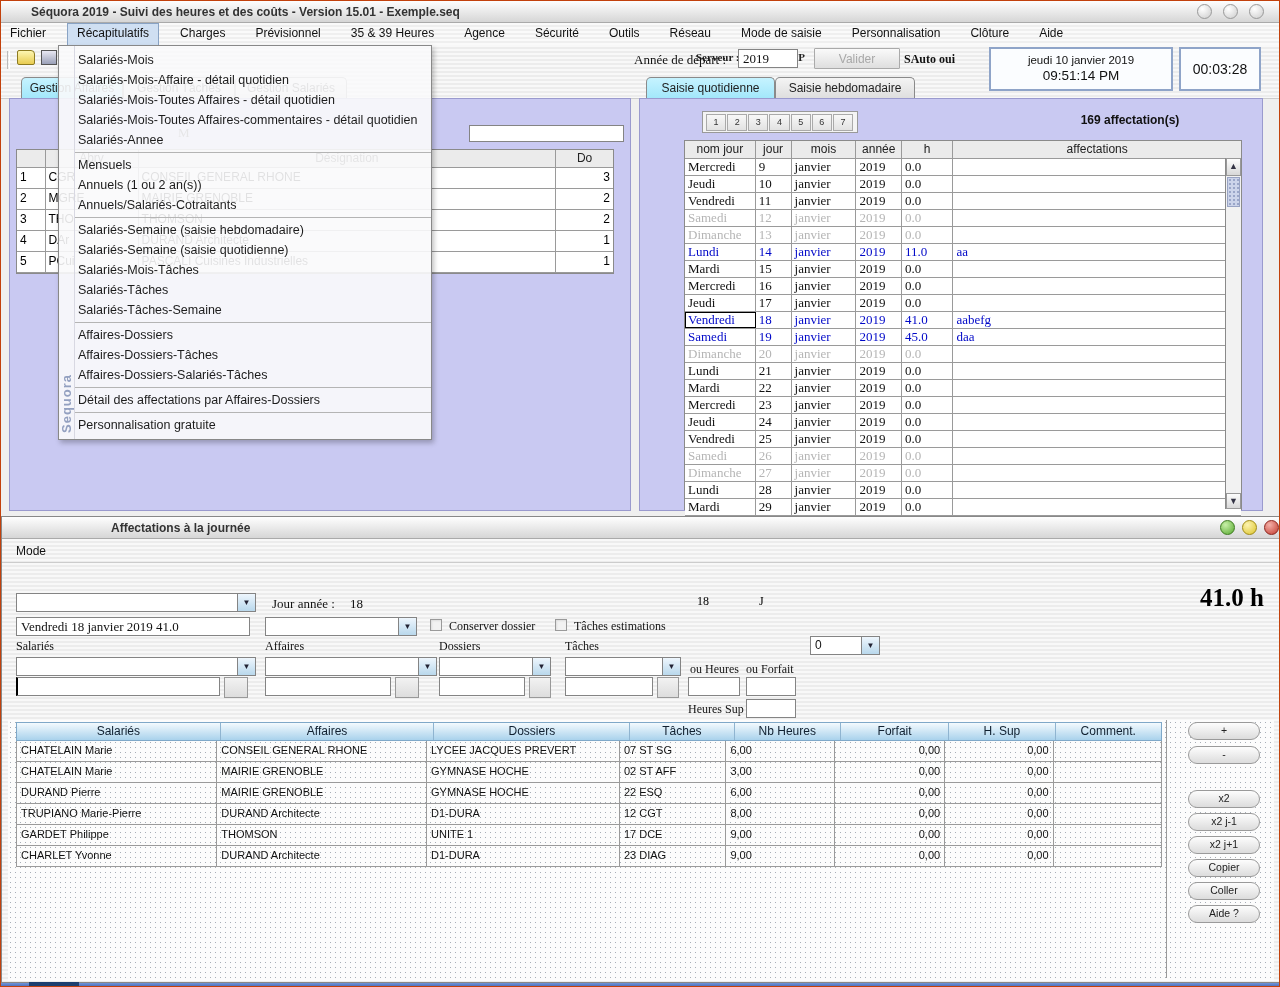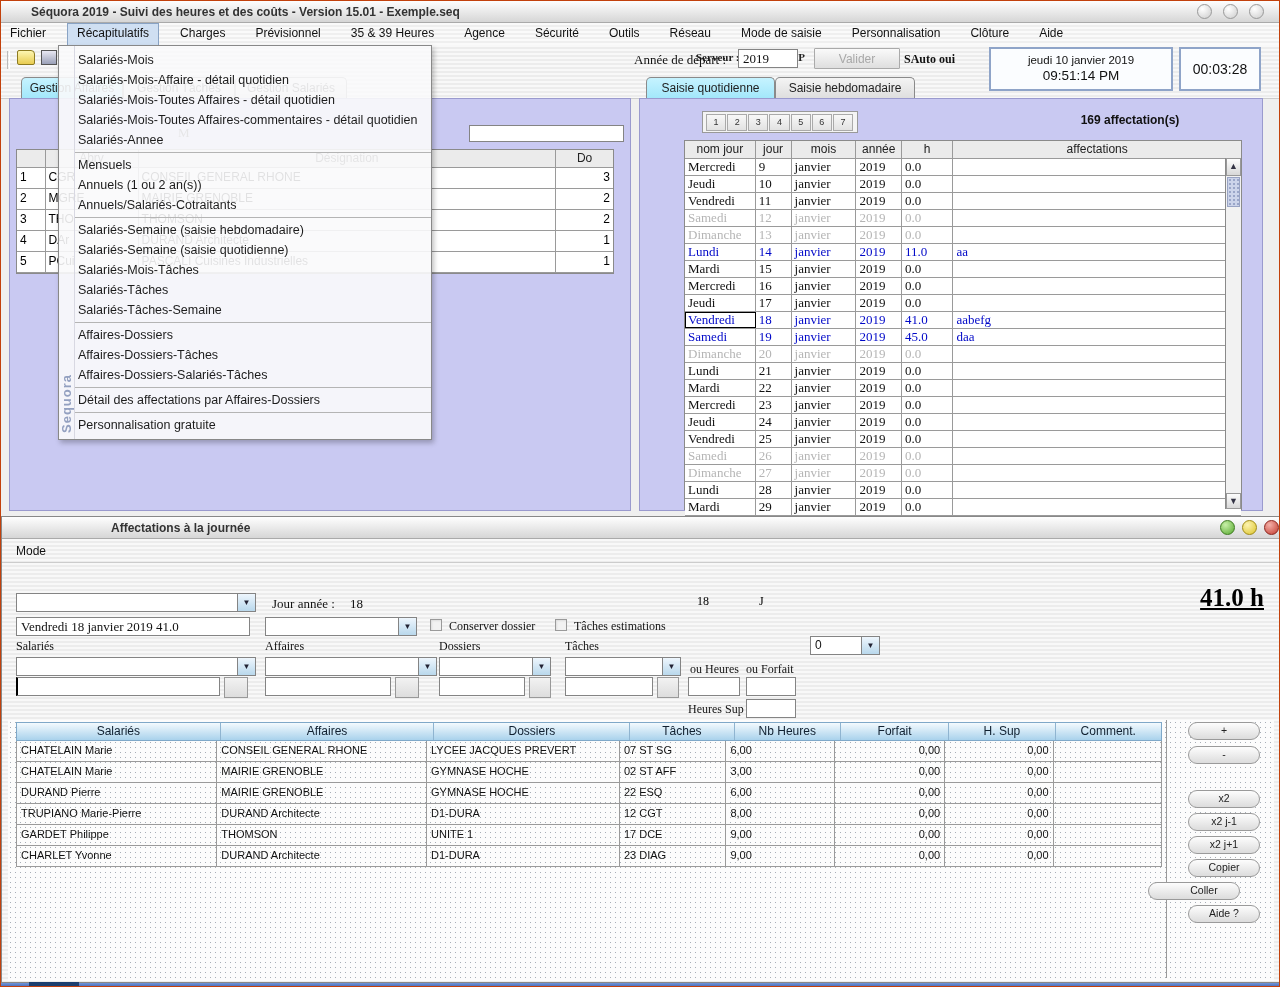--- a/index.html
+++ b/index.html
@@ -414,21 +414,21 @@
       <div class="abs" style="left:0;top:23px;width:1278px;border-top:1px solid #ccc;"></div>
 
       <div class="abs combo" style="left:14px;top:54px;width:240px;height:19px;">
         <div class="val"></div>
           <div class="cbtn">▼</div>
       </div>
       <div class="abs lbl" style="left:270px;top:57px;">Jour année :</div>
       <div class="abs lbl" style="left:348px;top:57px;">18</div>
       <div class="abs serif" style="left:695px;top:55px;font-size:12px;">18</div>
       <div class="abs serif" style="left:757px;top:55px;font-size:12px;">J</div>
-      <div class="abs serif" style="left:1040px;top:45px;width:222px;text-align:right;font-size:25px;font-weight:bold;color:#000;text-decoration:underline;">41.0 h</div>
+      <div class="abs serif" style="left:1040px;top:45px;width:222px;text-align:right;font-size:25px;font-weight:bold;color:#000;">41.0 h</div>
 
       <input class="abs input" style="left: 14px; top: 78px; width: 234px; height: 19px;" value="Vendredi 18 janvier 2019 41.0">
       <div class="abs combo" style="left:263px;top:78px;width:152px;height:19px;">
         <div class="val"></div>
           <div class="cbtn">▼</div>
       </div>
       <div class="abs checkbox" style="left:428px;top:80px;"></div>
       <div class="abs lbl" style="left:447px;top:80px;font-size:12px;">Conserver dossier</div>
       <div class="abs checkbox" style="left:553px;top:80px;"></div>
       <div class="abs lbl" style="left:572px;top:80px;font-size:12px;">Tâches estimations</div>
@@ -553,21 +553,21 @@
             </div>
         </div>
 
         <div>
             <div class="pill" style="left: 1180px; top: 2px;">+</div>
             <div class="pill" style="left: 1180px; top: 26px;">-</div>
             <div class="pill" style="left: 1180px; top: 70px;">x2</div>
             <div class="pill" style="left: 1180px; top: 93px;">x2 j-1</div>
             <div class="pill" style="left: 1180px; top: 116px;">x2 j+1</div>
             <div class="pill" style="left: 1180px; top: 139px;">Copier</div>
-            <div class="pill" style="left: 1140px; top: 162px; padding-left: 20px;">Coller</div>
+            <div class="pill" style="left: 1180px; top: 162px;">Coller</div>
             <div class="pill" style="left: 1180px; top: 185px;">Aide ?</div>
           </div>
 
       </div>
     </div>
   </div>
 
   <div class="abs" style="left:0;top:982px;width:1280px;height:5px;background:linear-gradient(#6f94d8,#3b5fae);"></div>
   <div class="abs" style="left:28px;top:981px;width:50px;height:6px;background:#1c3f6e;"></div>
 

